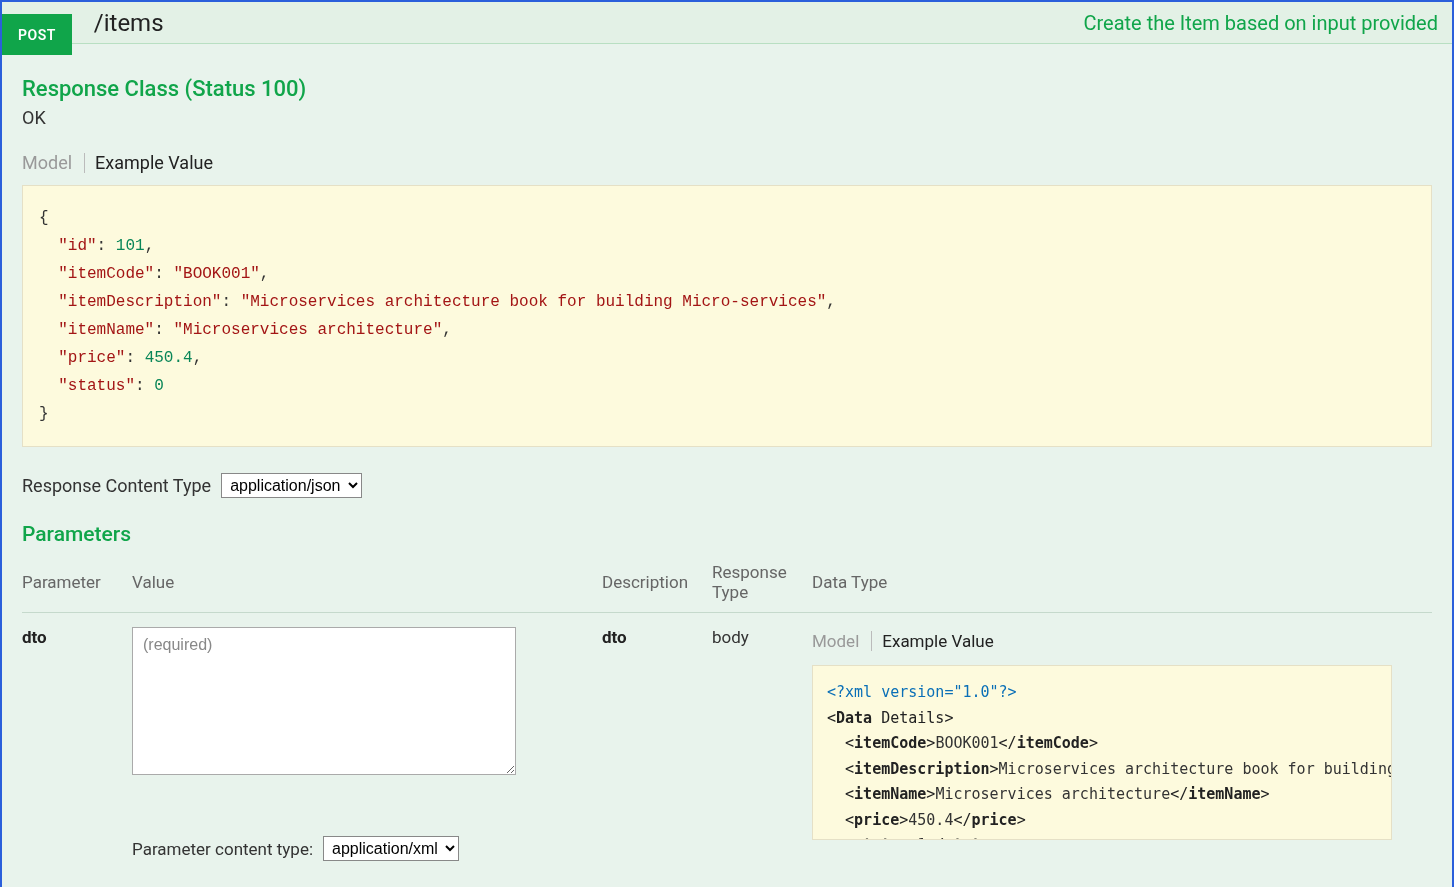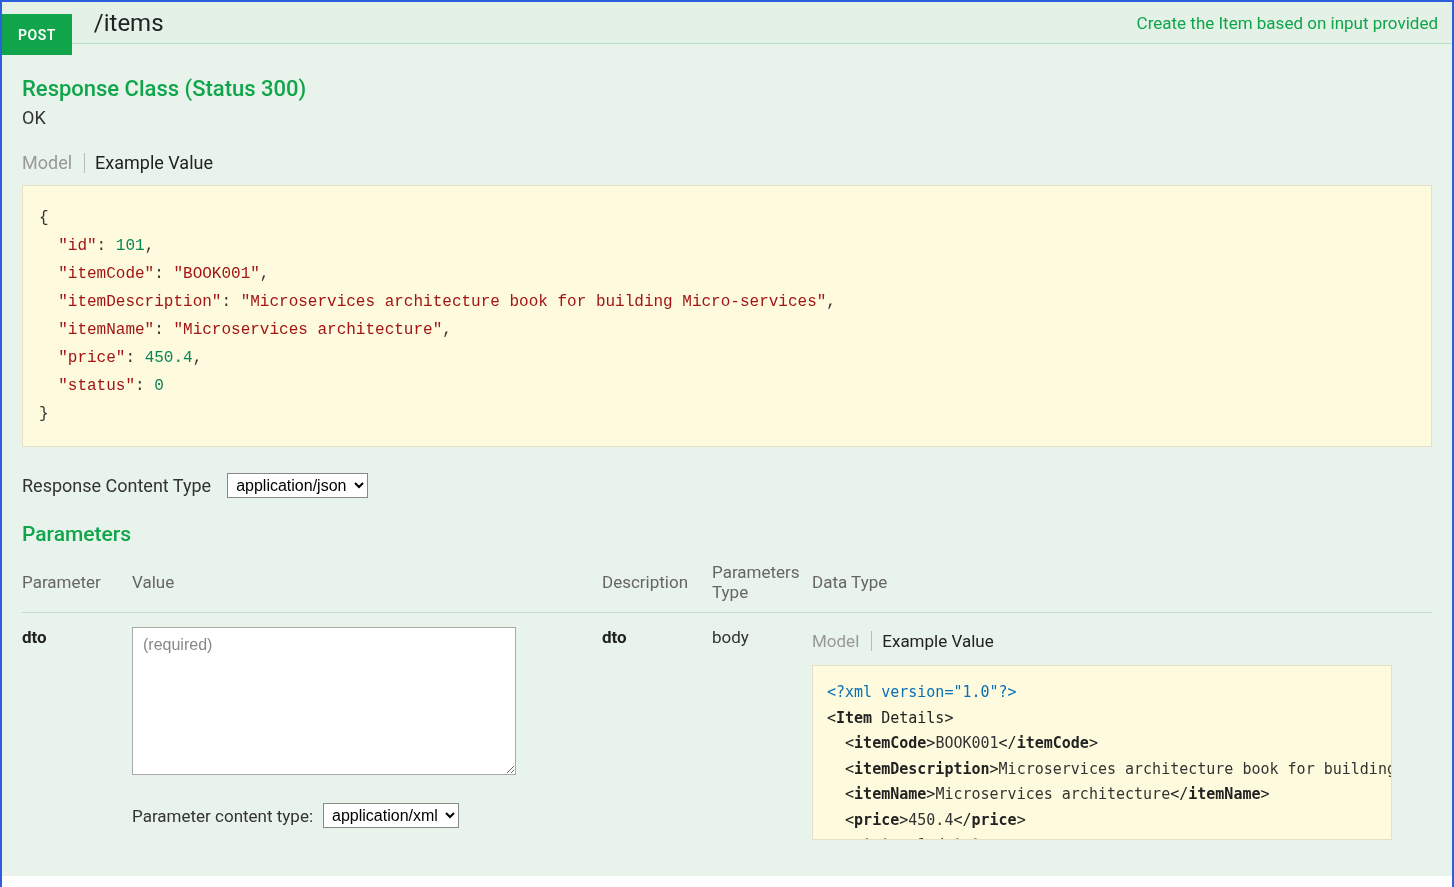--- a/index.html
+++ b/index.html
@@ -38,21 +38,21 @@
   }
   .path-text {
     font-size: 24px;
     color: #222;
     margin-left: 22px;
   }
   .summary-text {
     position: absolute;
     right: 14px;
     color: #10a54a;
-    font-size: 17px;
+    font-size: 20px;
   }
   .content {
     background: #e8f3ec;
     padding: 14px 20px 30px 20px;
   }
   .response-class-title {
     color: #10a54a;
     font-size: 22px;
     font-weight: 500;
     margin: 18px 0 6px 0;
@@ -96,21 +96,21 @@
     color: #333;
   }
   .json-key { color: #a31515; }
   .json-str-val { color: #a31515; }
   .json-num { color: #098658; }
   .json-punct { color: #333; }
   .content-type-row {
     display: flex;
     align-items: center;
     margin-top: 26px;
-    gap: 16px;
+    gap: 10px;
   }
   .content-type-label {
     font-size: 18px;
     color: #333;
   }
   select.content-type-select {
     font-size: 16px;
     padding: 2px 4px;
     border: 1px solid #888;
     background: #fff;
@@ -151,21 +151,21 @@
     padding: 8px 10px;
     border: 1px solid #aaa;
     resize: both;
     color: #333;
   }
   textarea.param-input::placeholder { color: #888; }
   .param-content-type-row {
     display: flex;
     align-items: center;
     gap: 10px;
-    margin-top: 24px;
+    margin-top: 57px;
   }
   .xml-code-block {
     background: #fdfadd;
     border: 1px solid #e5e0c6;
     padding: 14px 14px;
     font-family: "SFMono-Regular", Consolas, monospace;
     font-size: 15px;
     line-height: 1.7;
     white-space: pre;
     overflow: hidden;
@@ -184,21 +184,21 @@
 <div class="container">
 
   <div class="header-bar">
     <div class="method-badge">POST</div>
     <div class="path-text">/items</div>
     <div class="summary-text">Create the Item based on input provided</div>
   </div>
 
   <div class="content">
 
-    <div class="response-class-title">Response Class (Status 300)</div>
+    <div class="response-class-title">Response Class (Status 100)</div>
     <div class="ok-text">OK</div>
 
     <div class="tabs">
       <div class="tab-item">Model</div>
       <div class="tab-divider"></div>
       <div class="tab-item active">Example Value</div>
     </div>
 
     <div class="code-block" id="json-block"><span class="json-punct">{</span>
   <span class="json-key">"id"</span><span class="json-punct">: </span><span class="json-num">101</span><span class="json-punct">,</span>
@@ -217,21 +217,21 @@
     </div>
 
     <div class="parameters-title">Parameters</div>
 
     <table class="params">
       <thead>
         <tr>
           <th>Parameter</th>
           <th>Value</th>
           <th>Description</th>
-          <th>Parameters Type</th>
+          <th>Response Type</th>
           <th>Data Type</th>
         </tr>
       </thead>
       <tbody>
         <tr>
           <td class="param-name">dto</td>
           <td class="value-cell">
             <textarea class="param-input" placeholder="(required)" style=""></textarea>
             <div class="param-content-type-row">
               <span class="content-type-label" style="font-size:17px">Parameter content type:</span>
@@ -242,21 +242,21 @@
           </td>
           <td class="desc-cell">dto</td>
           <td class="ptype-cell">body</td>
           <td class="dtype-cell">
             <div class="tabs small">
               <div class="tab-item">Model</div>
               <div class="tab-divider"></div>
               <div class="tab-item active">Example Value</div>
             </div>
             <div class="xml-code-block" id="xml-block"><span class="xml-decl">&lt;?xml version="1.0"?&gt;</span>
-<span class="xml-tag">&lt;<b>Item</b> Details&gt;</span>
+<span class="xml-tag">&lt;<b>Data</b> Details&gt;</span>
   <span class="xml-tag">&lt;<b>itemCode</b>&gt;</span><span class="xml-text">BOOK001</span><span class="xml-tag">&lt;/<b>itemCode</b>&gt;</span>
   <span class="xml-tag">&lt;<b>itemDescription</b>&gt;</span><span class="xml-text">Microservices architecture book for building M</span>
   <span class="xml-tag">&lt;<b>itemName</b>&gt;</span><span class="xml-text">Microservices architecture</span><span class="xml-tag">&lt;/<b>itemName</b>&gt;</span>
   <span class="xml-tag">&lt;<b>price</b>&gt;</span><span class="xml-text">450.4</span><span class="xml-tag">&lt;/<b>price</b>&gt;</span>
   <span class="xml-tag">&lt;<b>status</b>&gt;</span><span class="xml-text">1</span><span class="xml-tag">&lt;/<b>status</b>&gt;</span></div>
           </td>
         </tr>
       </tbody>
     </table>
 

